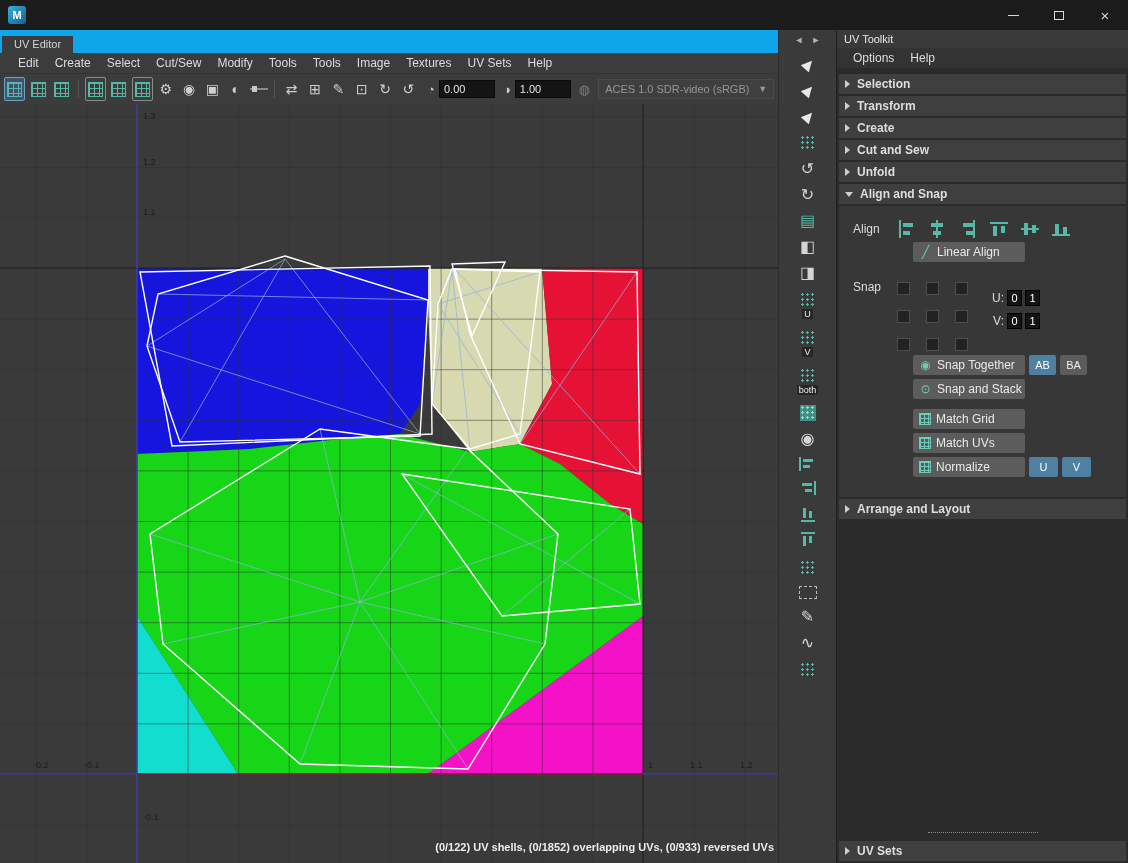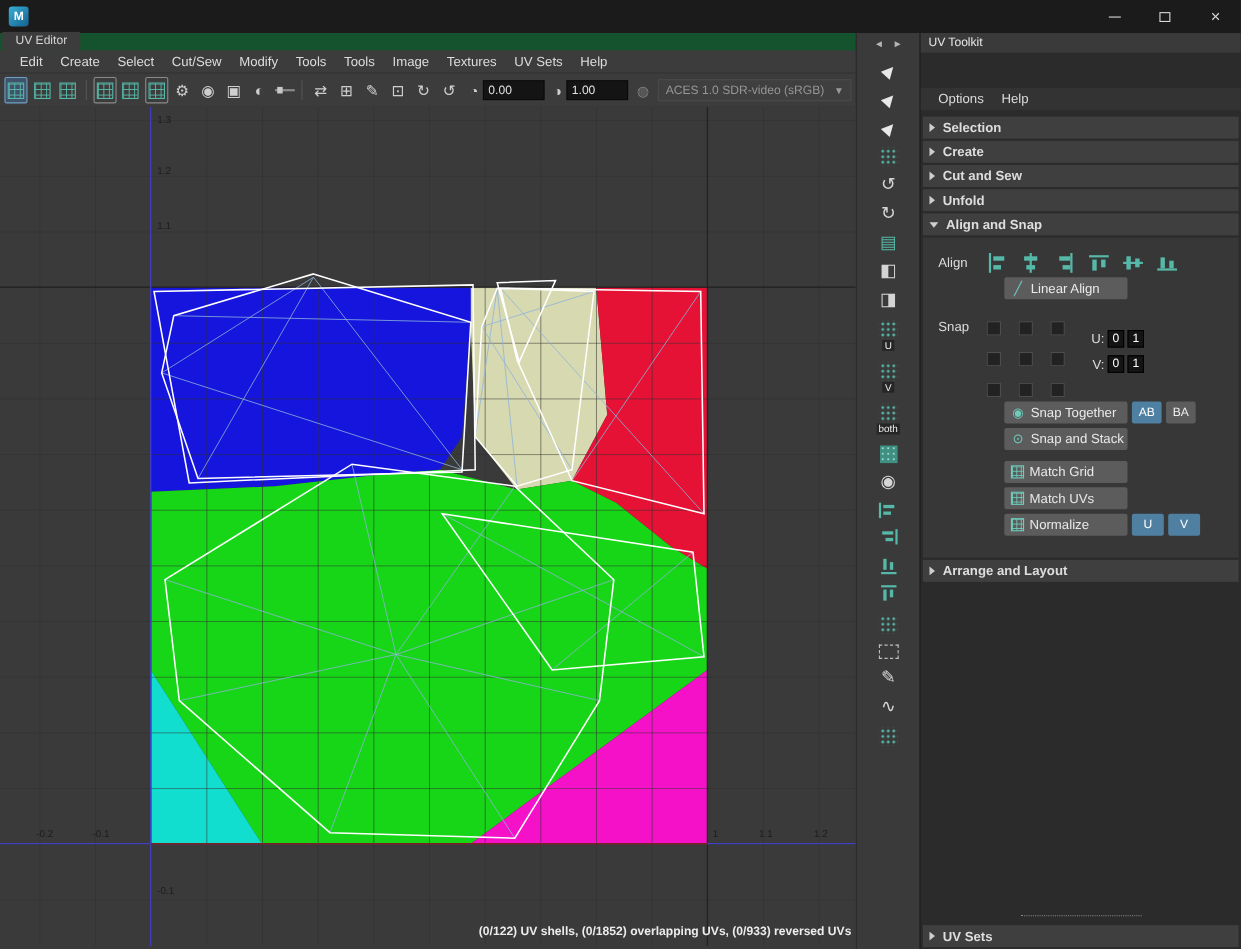--- a/index.html
+++ b/index.html
@@ -17,21 +17,21 @@
   .max-glyph { width:10px; height:9px; border:1px solid #d8d8d8; display:inline-block; }
   .close-glyph { font-size:15px; line-height:1; }
 
   
   .app { display:flex; height:833px; }
   .left-panel { width:778px; display:flex; flex-direction:column; background:#393939; }
   .mid-strip { width:58px; background:#3a3a3a; border-left:1px solid #2c2c2c; display:flex; flex-direction:column; align-items:center; overflow:hidden; }
   .right-panel { width:292px; background:#2b2b2b; border-left:1px solid #1f1f1f; display:flex; flex-direction:column; }
 
   
-  .tab-row { height:16px; background:#14532d; display:flex; align-items:flex-end; }
+  .tab-row { height:23px; background:#0ea5e9; display:flex; align-items:flex-end; }
   .panel-tab { background:#3c3c3c; color:#d5d5d5; font-size:11px; padding:2px 12px 3px; margin-left:2px; }
   .menubar { height:20px; background:#3c3c3c; display:flex; align-items:center; padding-left:10px; }
   .menu-item { font-size:12px; color:#dcdcdc; padding:0 8px; }
   .toolbar { height:31px; background:#3c3c3c; border-top:1px solid #343434; display:flex; align-items:center; padding:0 4px; gap:2px; }
   .tb-btn { width:24px; height:24px; display:flex; align-items:center; justify-content:center; border:1px solid transparent; border-radius:2px; color:#cfcfcf; font-size:14px; }
   .tb-btn.sel  { background:#41536a; border-color:#6fa0c6; }
   .tb-btn.sel2 { border-color:#8a8a8a; }
   .tb-sep { width:1px; height:18px; background:#555; margin:0 4px; }
   .ico-grid { width:15px; height:15px; border:1px solid #56b8a8;
     background: linear-gradient(#56b8a8 1px,transparent 1px) 0 0/5px 5px,
@@ -83,21 +83,21 @@
   .bars-right { width:17px; height:14px; border-right:2px solid #56b8a8;
           background:linear-gradient(#56b8a8,#56b8a8) 3px 2px/10px 3px no-repeat, linear-gradient(#56b8a8,#56b8a8) 6px 8px/7px 3px no-repeat; }
   .bars-bottom{ width:14px; height:17px; border-bottom:2px solid #56b8a8;
           background:linear-gradient(#56b8a8,#56b8a8) 2px 3px/3px 10px no-repeat, linear-gradient(#56b8a8,#56b8a8) 8px 6px/3px 7px no-repeat; }
   .bars-top   { width:14px; height:17px; border-top:2px solid #56b8a8;
           background:linear-gradient(#56b8a8,#56b8a8) 2px 2px/3px 10px no-repeat, linear-gradient(#56b8a8,#56b8a8) 8px 2px/3px 7px no-repeat; }
 
   
   .toolkit-header { height:18px; background:#3a3a3a; display:flex; align-items:center; padding-left:7px; }
   .toolkit-header span { font-size:11px; color:#e6e6e6; }
-  .toolkit-menubar { height:20px; background:#333; display:flex; align-items:center; padding-left:8px;margin-top:32px; }
+  .toolkit-menubar { height:20px; background:#333; display:flex; align-items:center; padding-left:8px; }
   .sections { flex:1; display:flex; flex-direction:column; padding-top:6px; overflow:hidden; }
   .sec { height:20px; background:#3f3f3f; margin:0 2px 2px; display:flex; align-items:center; padding-left:6px; gap:7px; }
   .sec-label { font-size:12px; font-weight:600; color:#dedede; }
   .arrow-r { width:0; height:0; border-left:5px solid #cfcfcf; border-top:4px solid transparent; border-bottom:4px solid transparent; }
   .arrow-d { width:0; height:0; border-top:5px solid #cfcfcf; border-left:4px solid transparent; border-right:4px solid transparent; }
 
   .align-snap-body { background:#373737; margin:0 2px 2px; padding:10px 0 16px; }
   .row { display:flex; align-items:center; margin:4px 0; }
   .lbl { width:44px; margin-left:14px; font-size:12px; color:#dcdcdc; }
   .align-icons { display:flex; gap:13px; align-items:center; }
@@ -372,20 +372,24 @@
       <span class="menu-item">Options</span>
       <span class="menu-item">Help</span>
     </div>
     <div class="sections">
       <div class="sec">
         <span class="arrow-r"></span>
         <span class="sec-label">Selection</span>
       </div>
       <div class="sec">
         <span class="arrow-r"></span>
+        <span class="sec-label">Transform</span>
+      </div>
+      <div class="sec">
+        <span class="arrow-r"></span>
         <span class="sec-label">Create</span>
       </div>
       <div class="sec">
         <span class="arrow-r"></span>
         <span class="sec-label">Cut and Sew</span>
       </div>
       <div class="sec">
         <span class="arrow-r"></span>
         <span class="sec-label">Unfold</span>
       </div>

